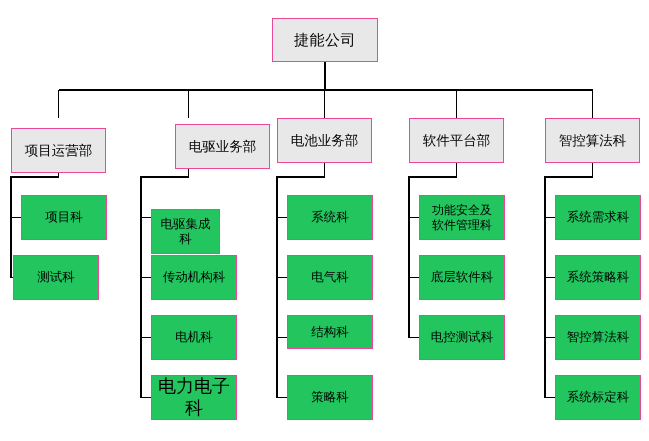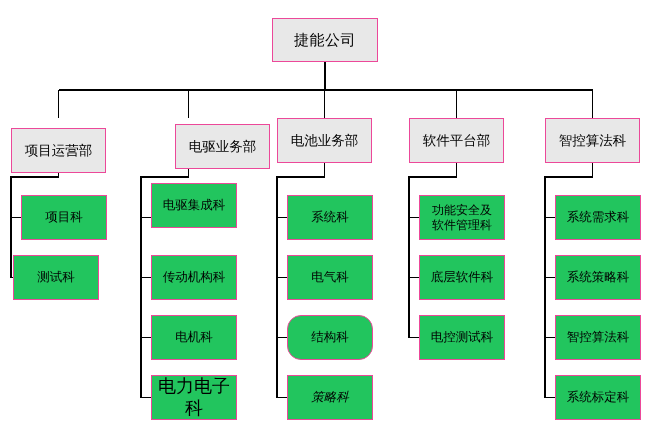--- a/index.html
+++ b/index.html
@@ -107,42 +107,42 @@
       </div>
       <div class="node dept" style="left: 545px; top: 118px; width: 95px; height: 45px;">
         <span class="lbl">智控算法科</span>
       </div>
       <div class="node team" style="left: 21px; top: 195px; width: 86px; height: 45px; font-size: 12.5px;">
         <span class="lbl">项目科</span>
       </div>
       <div class="node team" style="left: 13px; top: 255px; width: 86px; height: 45px; font-size: 12.5px;">
         <span class="lbl">测试科</span>
       </div>
-      <div class="node team" style="left: 151px; top: 183px; width: 86px; height: 45px; font-size: 12.5px;">
+      <div class="node team" style="left: 151px; top: 209px; width: 69px; height: 45px; font-size: 12.5px;">
         <span class="lbl">电驱集成科</span>
       </div>
       <div class="node team" style="left: 151px; top: 255px; width: 86px; height: 45px; font-size: 12.5px;">
         <span class="lbl">传动机构科</span>
       </div>
       <div class="node team" style="left: 151px; top: 315px; width: 86px; height: 45px; font-size: 12.5px;">
         <span class="lbl">电机科</span>
       </div>
       <div class="node team" style="left: 151px; top: 375px; width: 86px; height: 45px; font-size: 18px;">
         <span class="lbl">电力电子科</span>
       </div>
       <div class="node team" style="left: 287px; top: 195px; width: 86px; height: 45px; font-size: 12.5px;">
         <span class="lbl">系统科</span>
       </div>
       <div class="node team" style="left: 287px; top: 255px; width: 86px; height: 45px; font-size: 12.5px;">
         <span class="lbl">电气科</span>
       </div>
-      <div class="node team" style="left: 287px; top: 315px; width: 86px; height: 45px; font-size: 12.5px; border-radius: 14px;">
+      <div class="node team" style="left: 287px; top: 315px; width: 86px; height: 34px; font-size: 12.5px;">
         <span class="lbl">结构科</span>
       </div>
-      <div class="node team" style="left: 287px; top: 375px; width: 86px; height: 45px; font-size: 12.5px; font-style: italic;">
+      <div class="node team" style="left: 287px; top: 375px; width: 86px; height: 45px; font-size: 12.5px;">
         <span class="lbl">策略科</span>
       </div>
       <div class="node team" style="left: 419px; top: 195px; width: 86px; height: 45px; font-size: 12px;">
         <span class="lbl">功能安全及
 软件管理科</span>
       </div>
       <div class="node team" style="left: 419px; top: 255px; width: 86px; height: 45px; font-size: 12.5px;">
         <span class="lbl">底层软件科</span>
       </div>
       <div class="node team" style="left: 419px; top: 315px; width: 86px; height: 45px; font-size: 12.5px;">

